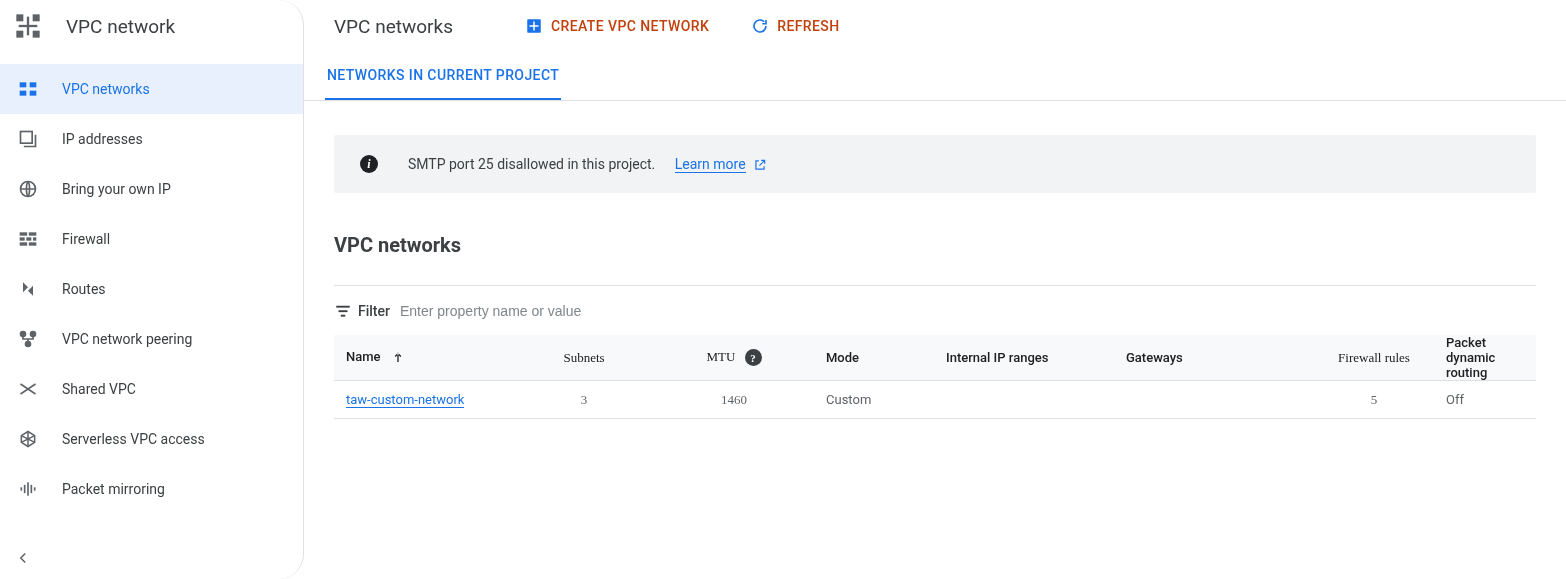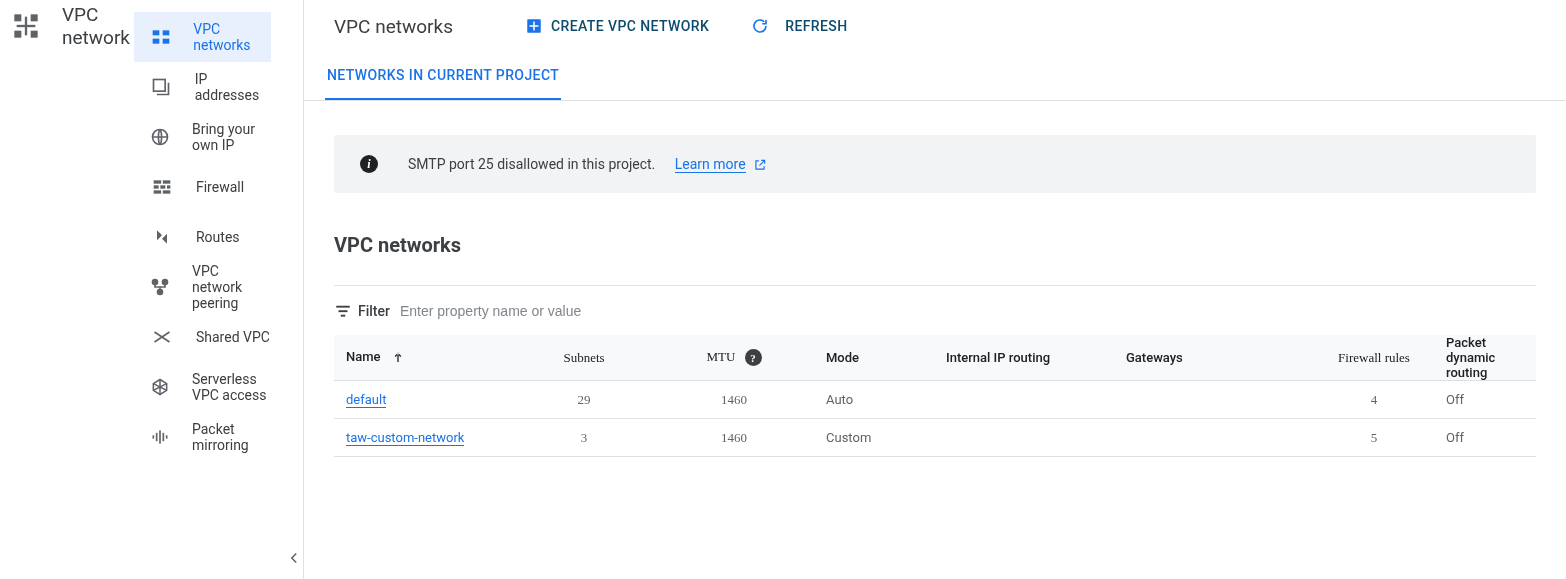--- a/index.html
+++ b/index.html
@@ -11,21 +11,22 @@
     width: 1566px;
     height: 579px;
     overflow: hidden;
   }
   .layout { display: flex; height: 100%; }
   .sidebar {
     width: 304px;
     border-right: 1px solid #e0e0e0;
     flex-shrink: 0;
     display: flex;
-    flex-direction: row;
+    flex-direction: column;
+    border-radius: 25px;
   }
   .sidebar-header {
     display: flex;
     align-items: center;
     height: 52px;
     padding-left: 12px;
   }
   .sidebar-header .logo {
     width: 32px;
     height: 32px;
@@ -75,27 +76,27 @@
     padding-left: 30px;
   }
   .topbar .page-title {
     font-size: 19px;
     color: #3c4043;
   }
   .topbar .action-btn {
     display: flex;
     align-items: center;
     margin-left: 72px;
-    color: #0c4a6e;
+    color: #c2410c;
     font-size: 14px;
     font-weight: 500;
     letter-spacing: 0.4px;
     cursor: pointer;
   }
-  .topbar .action-btn + .action-btn { margin-left: 42px; gap: 8px; }
+  .topbar .action-btn + .action-btn { margin-left: 42px; }
   .topbar .action-btn .icon-slot {
     width: 18px;
     height: 18px;
     margin-right: 8px;
     display: flex;
     align-items: center;
     justify-content: center;
   }
   .tabs {
     display: flex;
@@ -423,37 +424,27 @@
                     <path d="M12 4l-1 0v14h2V4zM12 4l5 5-1.4 1.4L12 6.8 8.4 10.4 7 9z"></path>
                   </svg>
               </span>
             </th>
             <th class="right subnets-col"><span>Subnets</span></th>
             <th class="right mtu-col">
               <span>MTU</span>
               <span class="help-circle">?</span>
             </th>
             <th class="mode-col"><span>Mode</span></th>
-            <th class="ip-col"><span>Internal IP routing</span></th>
+            <th class="ip-col"><span>Internal IP ranges</span></th>
             <th class="gw-col"><span>Gateways</span></th>
             <th class="right fw-col"><span>Firewall rules</span></th>
             <th><span>Packet dynamic routing</span></th>
           </tr>
         </thead>
         <tbody>
-          <tr>
-            <td class="name-col"><span class="cell-link">default</span></td>
-            <td class="right subnets-col">29</td>
-            <td class="right mtu-col">1460</td>
-            <td class="mode-col">Auto</td>
-            <td class="ip-col"></td>
-            <td class="gw-col"></td>
-            <td class="right fw-col">4</td>
-            <td>Off</td>
-          </tr>
           <tr>
             <td class="name-col"><span class="cell-link">taw-custom-network</span></td>
             <td class="right subnets-col">3</td>
             <td class="right mtu-col">1460</td>
             <td class="mode-col">Custom</td>
             <td class="ip-col"></td>
             <td class="gw-col"></td>
             <td class="right fw-col">5</td>
             <td>Off</td>
           </tr>

